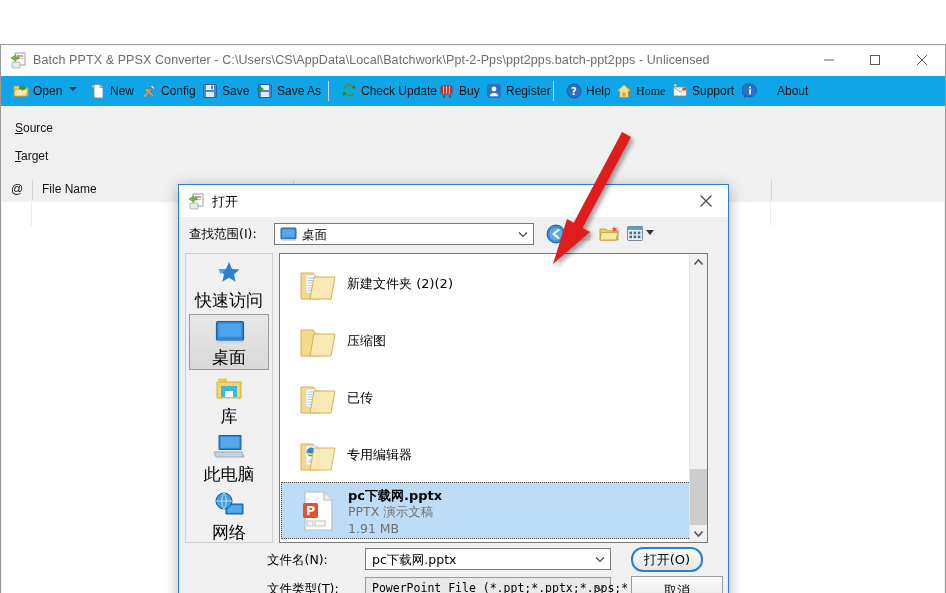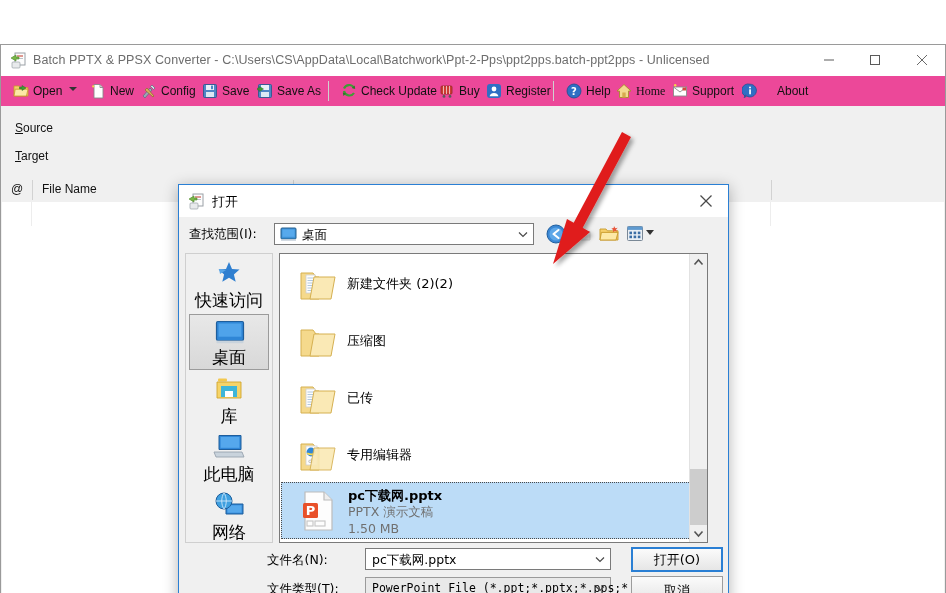--- a/index.html
+++ b/index.html
@@ -14,21 +14,21 @@
 
   
   .titlebar{position:absolute;left:0;top:0;width:944px;height:31px;background:#ffffff;border-bottom:1px solid #e8e8e8;}
   .titlebar .tbicon{position:absolute;left:9px;top:7px;width:17px;height:17px;}
   .titlebar .ttl{position:absolute;left:32px;top:8px;font-size:12.5px;color:#6d6d6d;white-space:nowrap;letter-spacing:.1px;}
   .wbtn{position:absolute;top:0;width:46px;height:30px;cursor:default;}
   .wbtn svg{position:absolute;left:50%;top:50%;transform:translate(-50%,-50%);}
   .wbtn-min{right:93px;} .wbtn-max{right:47px;} .wbtn-close{right:0px;}
 
   
-  .toolbar{position:absolute;left:0;top:31px;width:944px;height:30px;background:#ec4899;border-bottom:1px solid #d6d6d6;}
+  .toolbar{position:absolute;left:0;top:31px;width:944px;height:30px;background:#0ea5e9;border-bottom:1px solid #d6d6d6;}
   .tbtn{position:absolute;top:3px;height:24px;display:flex;align-items:center;gap:4px;padding:0 4px;cursor:default;white-space:nowrap;}
   .tbtn .lbl{font-size:12px;color:#111;}
   .tsep{position:absolute;top:5px;width:1px;height:20px;background:#d0d0d0;}
   .ico{width:16px;height:16px;display:block;flex:0 0 16px;}
   .caret{position:absolute;top:11px;width:0;height:0;border-left:4px solid transparent;border-right:4px solid transparent;border-top:4px solid #333;}
 
   
   .sbar{position:absolute;left:0;top:61px;width:944px;height:72px;background:#f0f0f0;}
   .flabel{position:absolute;font-size:12px;color:#111;}
   .flabel u{text-decoration:underline;}
@@ -520,21 +520,21 @@
             <path d="M7 2h19l8 8v30H7z" fill="#fdfdfd" stroke="#bcbcbc" stroke-width="1.2"></path>
             <path d="M26 2v8h8" fill="#eeeeee" stroke="#bcbcbc" stroke-width="1.2"></path>
             <rect x="5" y="13" width="15" height="15" rx="1.5" fill="#e8502a"></rect>
             <text x="12.5" y="25" font-size="13" font-weight="bold" fill="#fff" text-anchor="middle" font-family="DejaVu Sans">P</text>
             <rect x="9" y="31" width="6" height="5" fill="none" stroke="#c4c4c4" stroke-width="1.1"></rect>
             <rect x="17" y="31" width="10" height="5" fill="none" stroke="#c4c4c4" stroke-width="1.1"></rect>
           </svg>
         </span>
         <span class="fn" style="top:4px;">pc下载网.pptx</span>
         <span class="sub" style="top:21px;">PPTX 演示文稿</span>
-        <span class="sub" style="top:38px;">1.50 MB</span>
+        <span class="sub" style="top:38px;">1.91 MB</span>
       </div>
 
       <div class="vscroll">
         <span class="sbtn" style="top:0;">
           <svg width="17" height="17" viewBox="0 0 17 17">
               <path d="M4.5 10.5 L8.5 6 L12.5 10.5" fill="none" stroke="#555" stroke-width="1.6"></path>
             </svg>
         </span>
         <span class="thumb" style="top:215px;height:56px;"></span>
         <span class="sbtn" style="bottom:0;">
@@ -558,21 +558,21 @@
     <span class="dlabel" style="left:88px;top:396px;">文件类型(T):</span>
     <div class="dcombo grey" style="left:186px;top:392px;width:246px;">
       <span class="val" style="font-family:'DejaVu Sans Mono',monospace;font-size:11.5px;">PowerPoint File (*.ppt;*.pptx;*.pps;*</span>
       <span class="arw">
         <svg width="20" height="20" viewBox="0 0 20 20">
             <path d="M6 8.5 L10 12.5 L14 8.5" fill="none" stroke="#4a4a4a" stroke-width="1.2"></path>
           </svg>
       </span>
     </div>
 
-    <div class="dbtn primary" style="left:452px;top:362px;width:92px;">
+    <div class="dbtn primary" style="left:452px;top:362px;width:72px;border-radius:12px;">
         <span>打开(O)</span>
       </div>
     <div class="dbtn" style="left:452px;top:391px;width:92px;align-items:flex-end;">
         <span>取消</span>
       </div>
 
     <span class="grip">
       <i style="left:8px;top:0;"></i>
       <i style="left:4px;top:4px;"></i>
         <i style="left:8px;top:4px;"></i>

